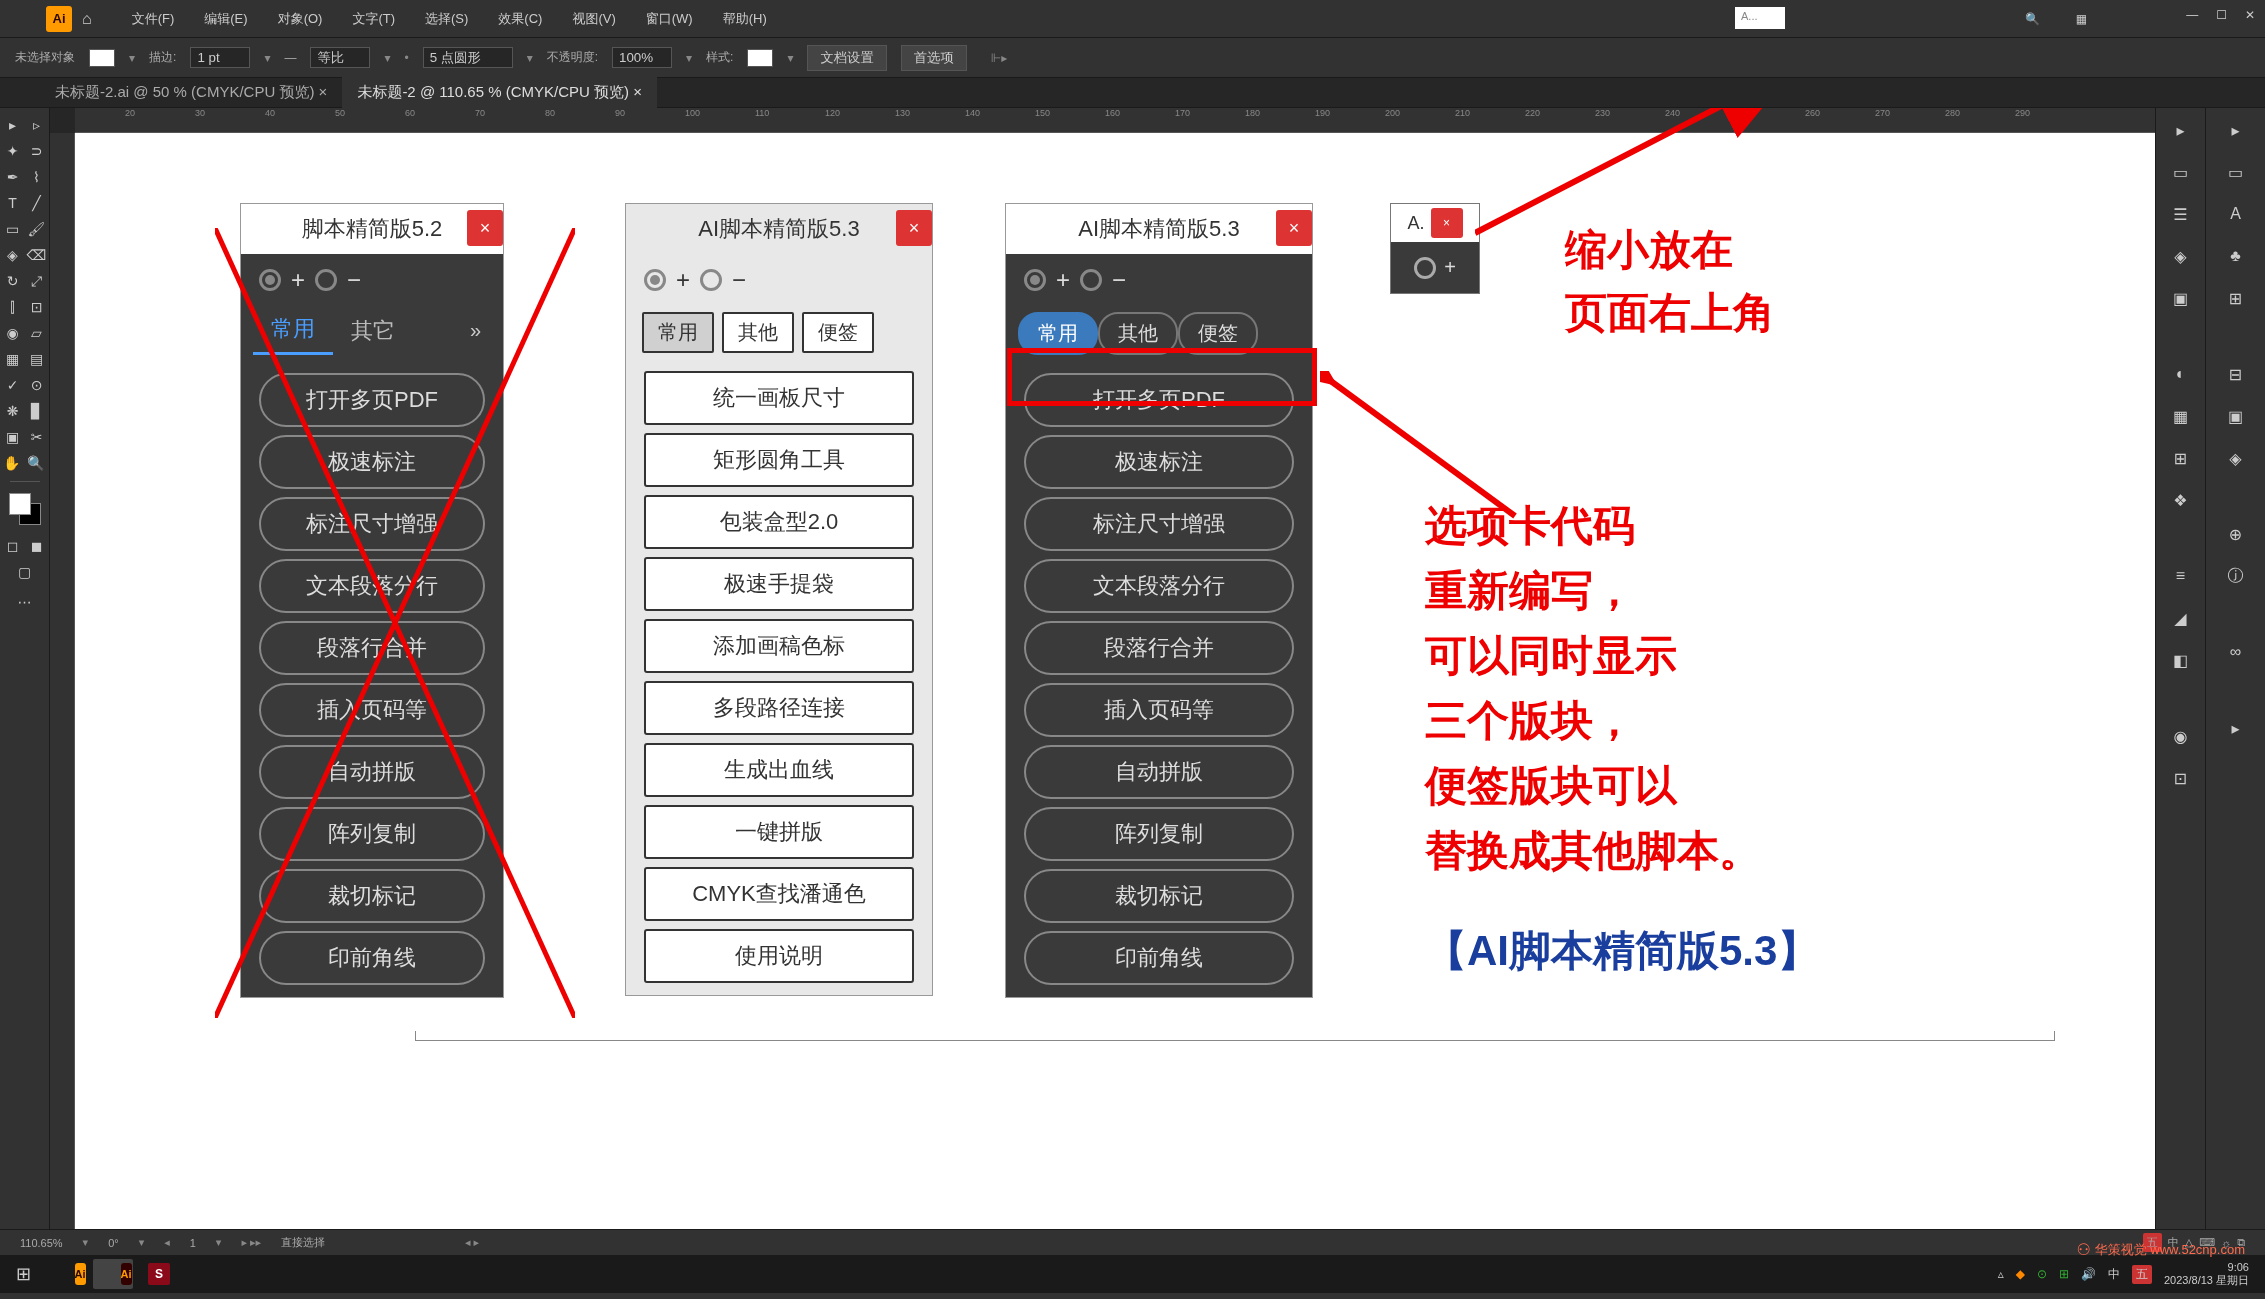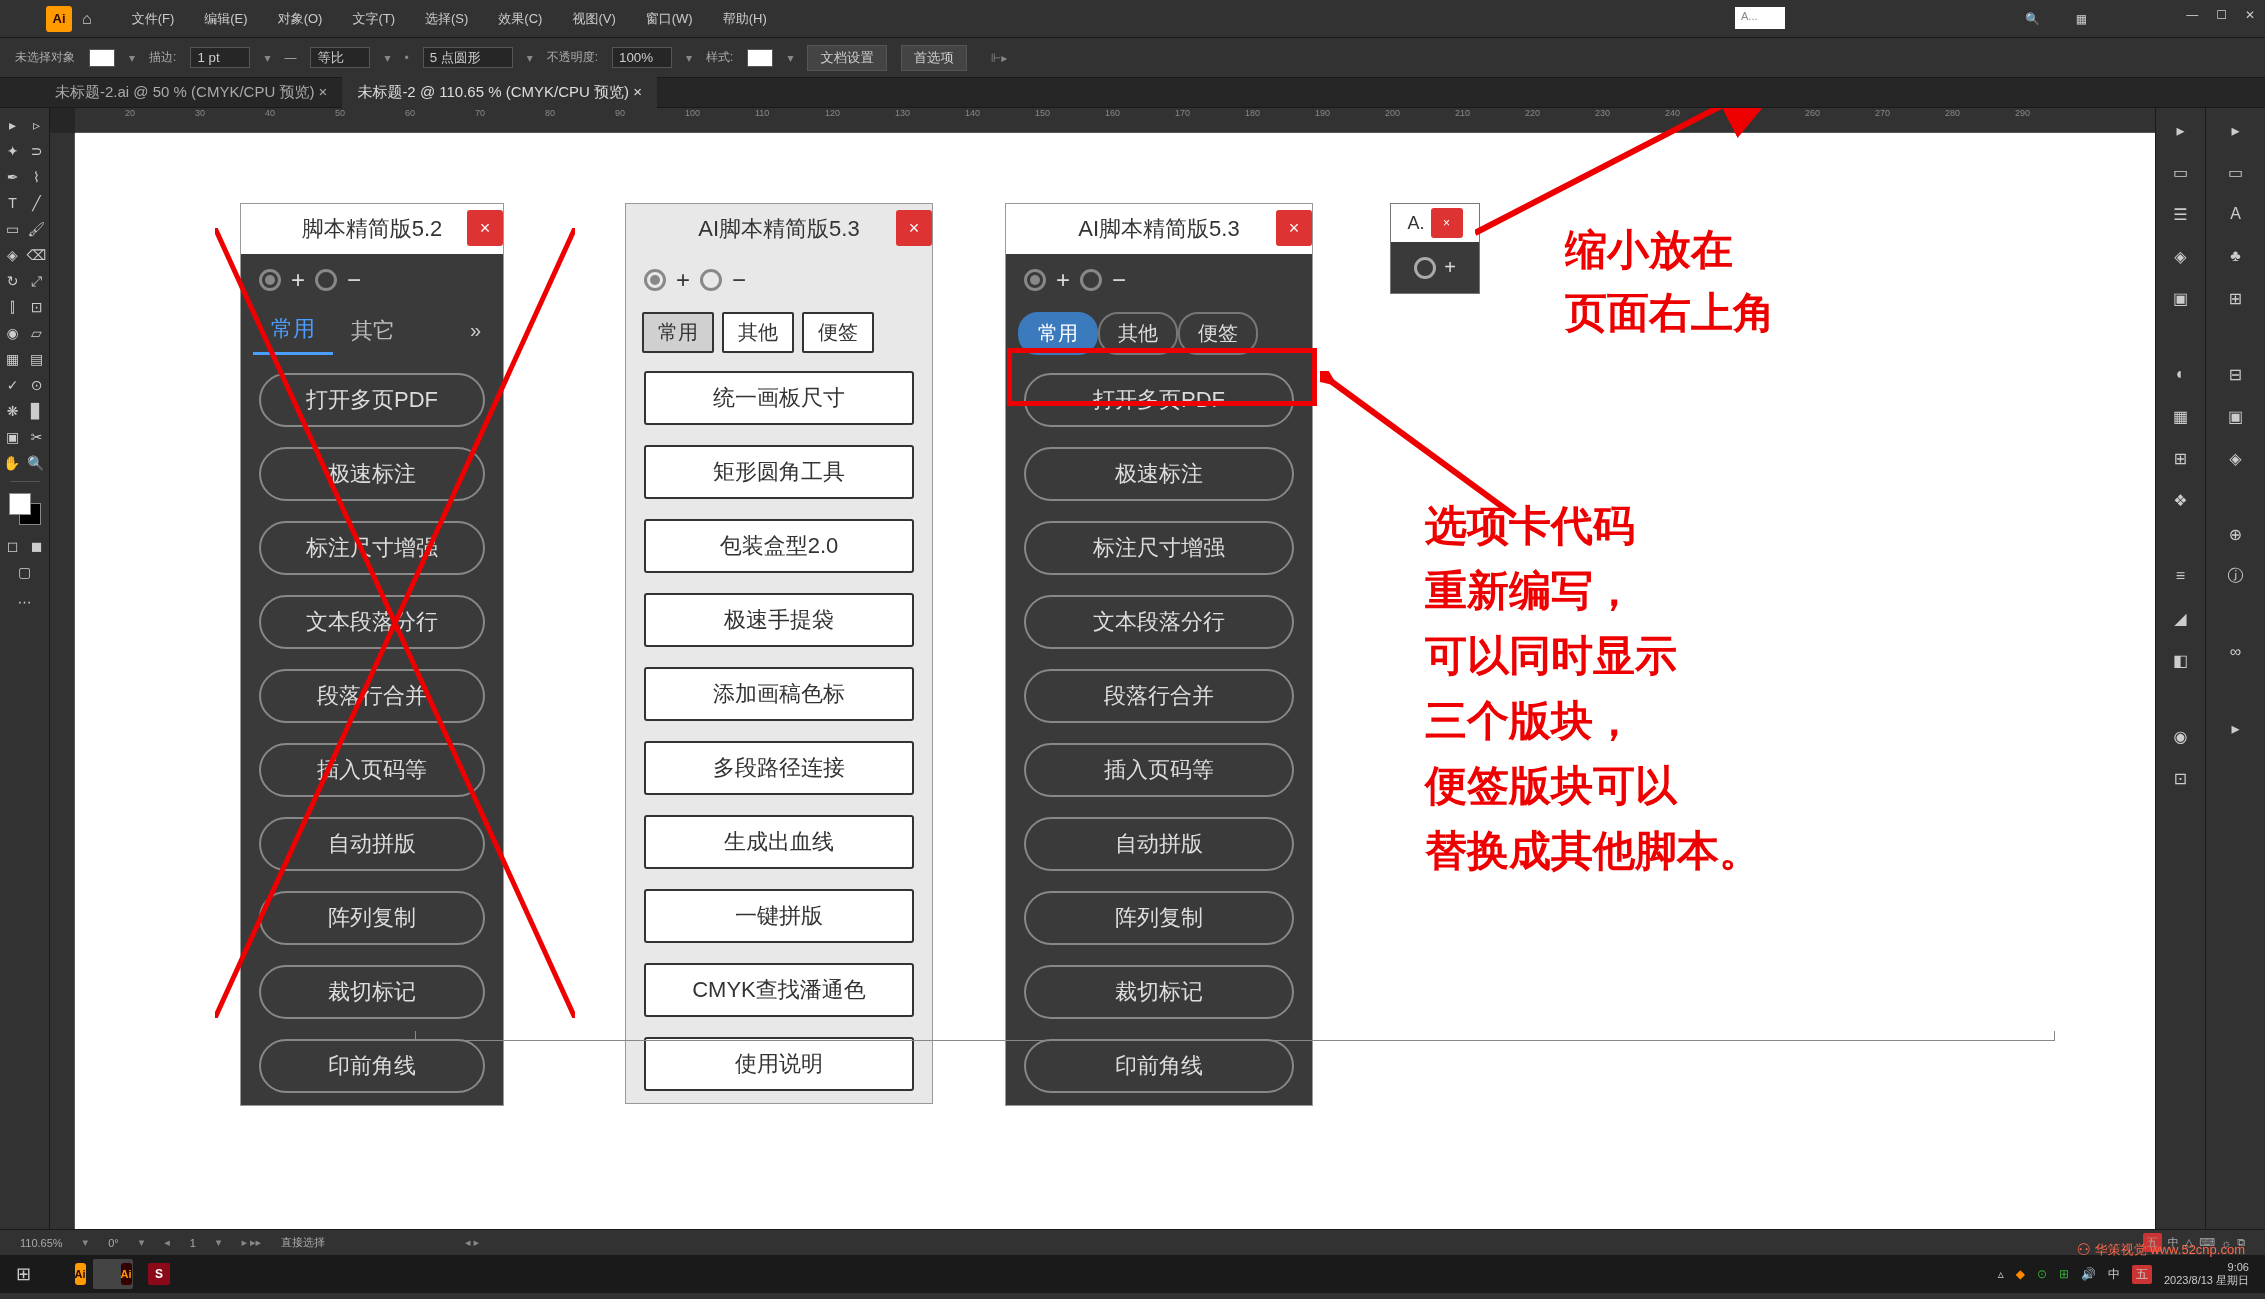--- a/index.html
+++ b/index.html
@@ -62,21 +62,21 @@
   .sp-controls-light { background: #e8e8e8; color: #333; }
   .sp-radio { width: 22px; height: 22px; border-radius: 50%; border: 3px solid #888; display: inline-block; }
   .sp-radio.checked::after { content: ''; display: block; width: 10px; height: 10px; background: #888; border-radius: 50%; margin: 3px; }
   .sp-tabs { display: flex; gap: 0; padding: 6px 12px; }
   .sp-tab { padding: 6px 18px; border: 2px solid #777; background: #3a3a3a; color: #ddd; border-radius: 20px; font-size: 20px; cursor: pointer; }
   .sp-tab.pill-active { background: #3a7abd; color: #fff; border-color: #3a7abd; }
   .sp-tab-text { padding: 8px 18px; font-size: 22px; color: #bbb; cursor: pointer; }
   .sp-tab-text.active { color: #4a9eff; border-bottom: 3px solid #4a9eff; }
   .sp-tab-light { padding: 5px 14px; border: 2px solid #333; background: #fff; color: #333; font-size: 20px; cursor: pointer; border-radius: 2px; }
   .sp-tab-light.selected { background: #d0d0d0; }
-  .sp-btns { display: flex; flex-direction: column; gap: 20px; padding: 12px 18px; }
+  .sp-btns { display: flex; flex-direction: column; gap: 8px; padding: 12px 18px; }
   .sp-btn { padding: 10px 20px; border: 2px solid #888; background: #3a3a3a; color: #ddd; border-radius: 28px; font-size: 22px; text-align: center; cursor: pointer; }
   .sp-btn-light { padding: 10px 20px; border: 2px solid #333; background: #fff; color: #333; border-radius: 3px; font-size: 22px; text-align: center; cursor: pointer; }
   .sp-chevron { padding: 6px 10px; color: #ccc; font-size: 20px; cursor: pointer; }
   
   .mini-panel { position: absolute; background: #3a3a3a; border: 1px solid #777; }
   .mini-title-row { display: flex; align-items: center; justify-content: center; position: relative; background: #fff; height: 38px; }
   .mini-close { width: 32px; height: 30px; background: #d33; color: #fff; display: flex; align-items: center; justify-content: center; cursor: pointer; border-radius: 3px; }
   
   
   .anno { position: absolute; color: #e00; font-weight: bold; }
@@ -390,20 +390,21 @@
       </svg>
 
       <div class="anno" style="left:1490px; top:85px; font-size:42px; line-height:1.5; white-space:pre;">缩小放在
 页面右上角</div>
       <div class="anno" style="left:1350px; top:360px; font-size:42px; line-height:1.55; white-space:pre;">选项卡代码
 重新编写，
 可以同时显示
 三个版块，
 便签版块可以
 替换成其他脚本。</div>
+      <div class="anno anno-blue" style="left:1350px; top:790px; font-size:42px;">【AI脚本精简版5.3】</div>
 
       <div style="position:absolute; left:340px; top:898px; width:1640px; height:10px; border:1px solid #888; border-top:none;"></div>
 
     </div>
   </div>
 
   <div class="right-panels-2">
     <div class="panel-icon">▸</div>
     <div class="panel-icon">▭</div>
     <div class="panel-icon">☰</div>

